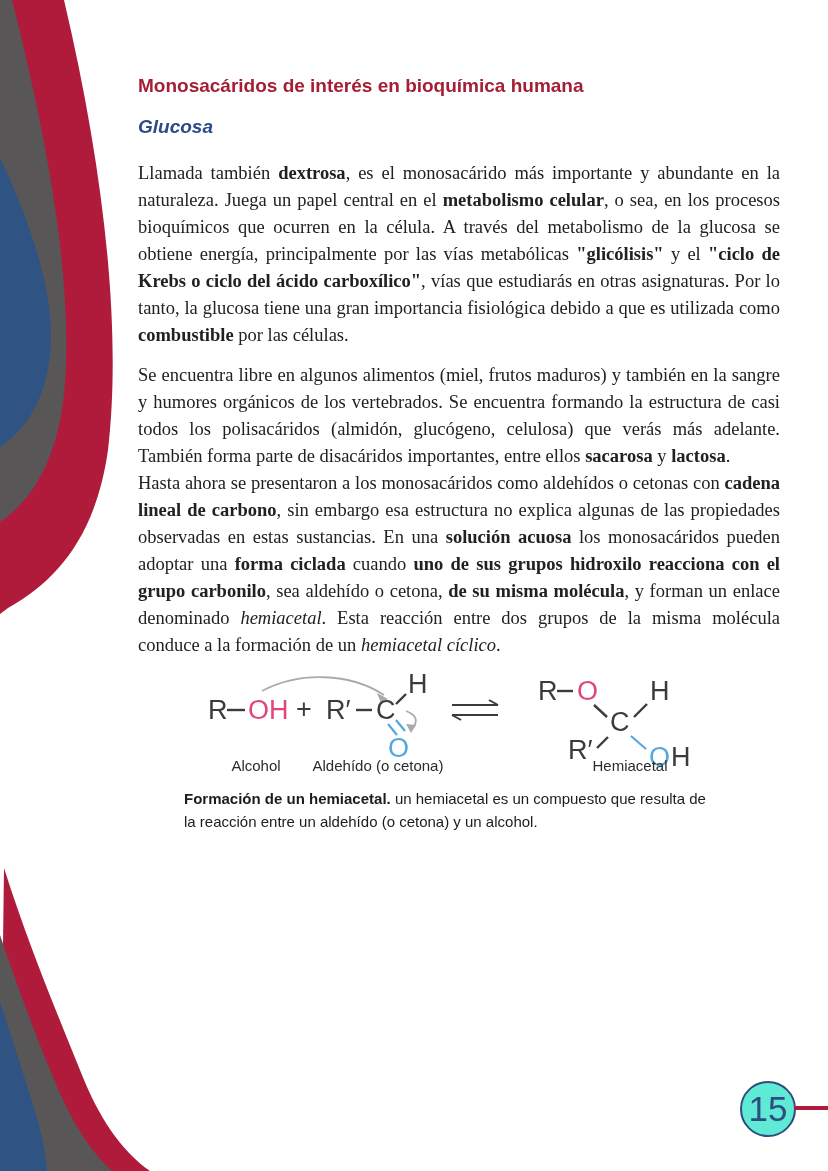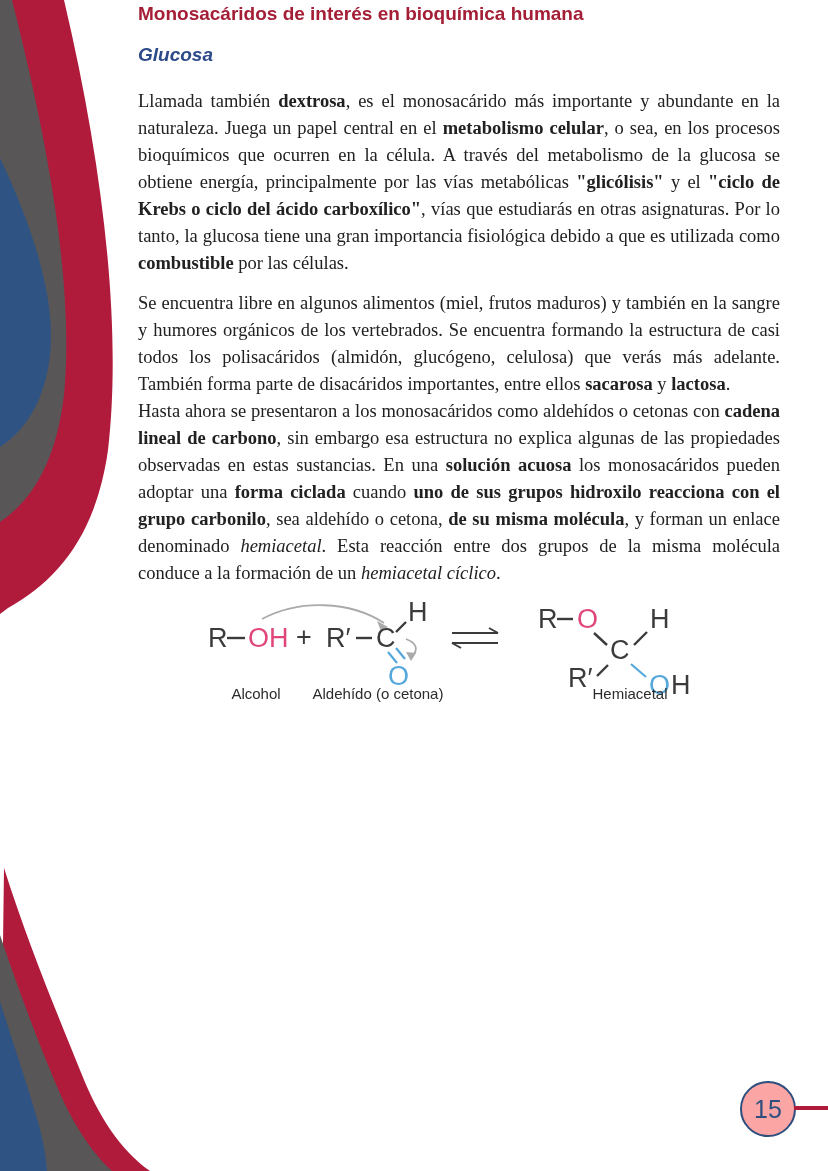--- a/index.html
+++ b/index.html
@@ -9,20 +9,21 @@
     background:#ffffff;
     overflow:hidden;
     font-family:"Liberation Sans", sans-serif;
     color:#212121;
   }
   .deco{position:absolute;left:0;top:0;pointer-events:none;}
   .content{
     position:absolute;
     left:138px;top:0;
     width:650px;
+    padding-top:72px;
     font-size:18.5px;
     line-height:27px;
   }
   .h-main{
     font-size:19px;font-weight:700;color:#A41E35;
     margin:0 0 14px 0;line-height:27px;
   }
   .h-sub{
     font-size:19px;font-weight:700;font-style:italic;color:#2B4A87;
     margin:0 0 20px 0;line-height:27px;
@@ -45,21 +46,21 @@
   .atom-blue{font-size:27px;fill:#55A7DC;}
   .chem-label{font-size:15px;fill:#2b2b2b;}
   .caption{
     margin:10px 0 0 46px;width:524px;
     font-size:15px;line-height:23px;text-align:left;color:#1c1c1c;
   }
   .page-num{
     position:absolute;left:740px;top:1081px;
     width:52px;height:52px;border:2px solid #2E4E7E;border-radius:50%;
     display:flex;align-items:center;justify-content:center;
-    font-size:25px;color:#2E4E7E;background:#fca5a5;
+    font-size:35px;color:#2E4E7E;background:#5eead4;
   }
   .page-num-line{
     position:absolute;left:794px;top:1106px;
     width:34px;height:4px;background:#B01B3C;
   }
 </style>
 </head>
 <body>
 
 <div class="page">
@@ -127,19 +128,20 @@
         <line x1="431" y1="69" x2="446" y2="82" stroke="#55A7DC" stroke-width="2.2"></line>
         <text class="atom-blue" x="449" y="99">O</text>
         <text class="atom" x="471" y="99">H</text>
 
         <text class="chem-label" x="56" y="104" text-anchor="middle">Alcohol</text>
         <text class="chem-label" x="178" y="104" text-anchor="middle">Aldehído (o cetona)</text>
         <text class="chem-label" x="430" y="104" text-anchor="middle">Hemiacetal</text>
       </svg>
     </div>
 
+    <p class="caption"><span class="b">Formación de un hemiacetal.</span><span> un hemiacetal es un compuesto que resulta de la reacción entre un aldehído (o cetona) y un alcohol.</span></p>
 
   </div>
 
   <div class="page-num">15</div>
   <div class="page-num-line"></div>
 
 </div>
 
 </body></html>

